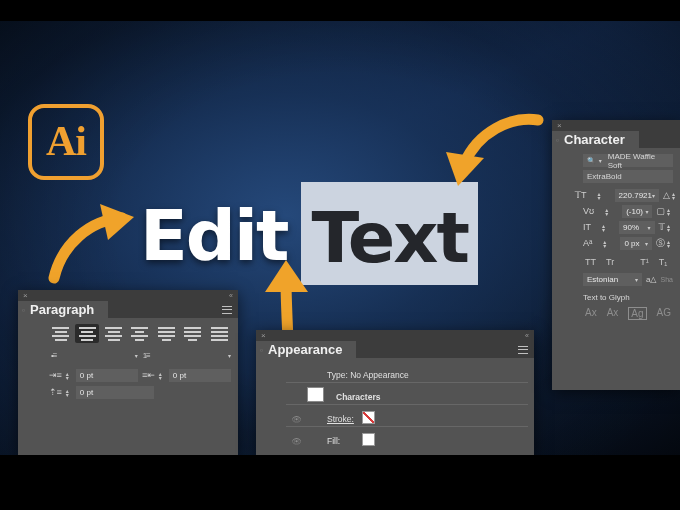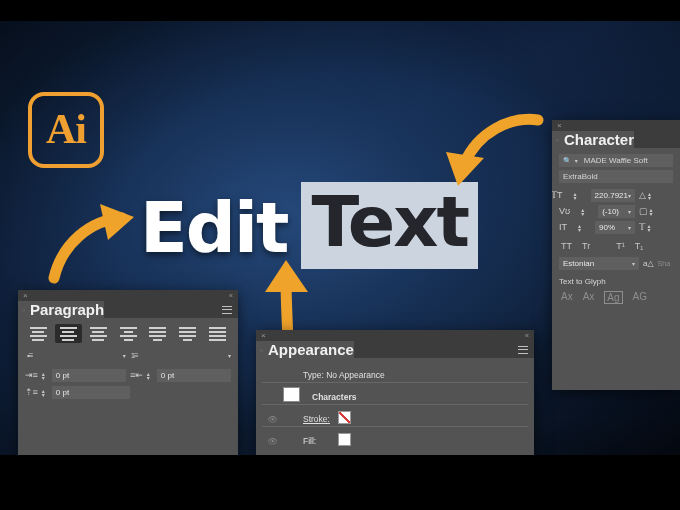--- a/index.html
+++ b/index.html
@@ -27,21 +27,21 @@
     overflow: hidden;
   }
   #vignette {
     position: absolute; inset: 0;
     background: radial-gradient(ellipse 78% 85% at 50% 48%, rgba(0,0,0,0) 42%, rgba(0,0,0,0.30) 74%, rgba(0,0,0,0.62) 100%);
     pointer-events: none;
   }
 
   
   #ai-logo {
-    position: absolute; left: 28px; top: 92px;
+    position: absolute; left: 28px; top: 104px;
     width: 76px; height: 76px;
     border: 4px solid #f0a030;
     border-radius: 16px;
     color: #f0a030;
     display: flex; align-items: center; justify-content: center;
     font-size: 42px; font-weight: bold;
     letter-spacing: -1px;
     font-family: "Liberation Serif", serif;
     line-height: 1;
     padding-bottom: 3px;
@@ -59,21 +59,21 @@
     letter-spacing: -2px;
   }
   #word-edit {
     color: #ffffff;
     text-shadow: 0 3px 7px rgba(0,0,0,0.55);
     padding-right: 14px;
   }
   #word-text {
     color: #24262b;
     background: #ccd4e0;
-    padding: 5px 10px 12px 10px;
+    padding: 21px 10px 12px 10px;
     margin-top: -4px;
   }
 
   
   .arrow { position: absolute; pointer-events: none; }
   #arrow-left  { left: 42px;  top: 198px; }
   #arrow-up    { left: 258px; top: 258px; }
   #arrow-right { left: 440px; top: 108px; }
 
   
@@ -100,39 +100,39 @@
   }
   .panel-tabbar {
     height: 17px;
     background: #3c3c3c;
     display: flex; align-items: stretch;
     position: relative;
   }
   .panel-tab {
     background: #535353;
     color: #f0f0f0;
-    font-size: 15px; font-weight: bold;
+    font-size: 13px; font-weight: bold;
     display: flex; align-items: center;
-    padding: 0 0 0 12px;
+    padding: 0 14px 0 12px;
     position: relative;
   }
   .panel-tab::before {
     content: "\25CB";
     position: absolute; left: 4px; top: 50%;
     transform: translateY(-50%);
     font-size: 5px; color: #9a9a9a; font-weight: normal;
   }
   .panel-menu-icon {
     position: absolute; right: 6px; top: 50%;
     transform: translateY(-50%);
     width: 10px; height: 8px;
     display: flex; flex-direction: column; justify-content: space-between;
   }
   .panel-menu-icon i { display: block; height: 1px; background: #c0c0c0; }
-  .panel-body { padding: 6px 7px; }
+  .panel-body { padding: 6px 7px; margin-left: 24px; }
 
   
   .field {
     background: #5f5f5f;
     height: 13px;
     display: flex; align-items: center;
     padding: 0 4px;
     color: #e8e8e8;
     font-size: 8px;
     position: relative;
@@ -428,20 +428,34 @@
             <span>90%</span>
             <span class="caret">▾</span>
           </div>
         </div>
         <div class="ch-right">
           <span class="gi">𝕋</span>
           <span class="spin">▴<br>▾</span>
         </div>
       </div>
 
+      <div class="ch-field-row">
+        <div class="ch-left">
+          <span class="gi">Aᵃ</span>
+          <span class="spin">▴<br>▾</span>
+          <div class="field ch-input">
+            <span>0 px</span>
+            <span class="caret">▾</span>
+          </div>
+        </div>
+        <div class="ch-right">
+          <span class="gi">Ⓢ</span>
+          <span class="spin">▴<br>▾</span>
+        </div>
+      </div>
 
       <div class="case-row">
         <span>TT</span>
         <span>Tr</span>
         <span style="margin-left:16px;">T¹</span>
         <span>T₁</span>
       </div>
 
       <div class="lang-row">
         <div class="field lang-field">

